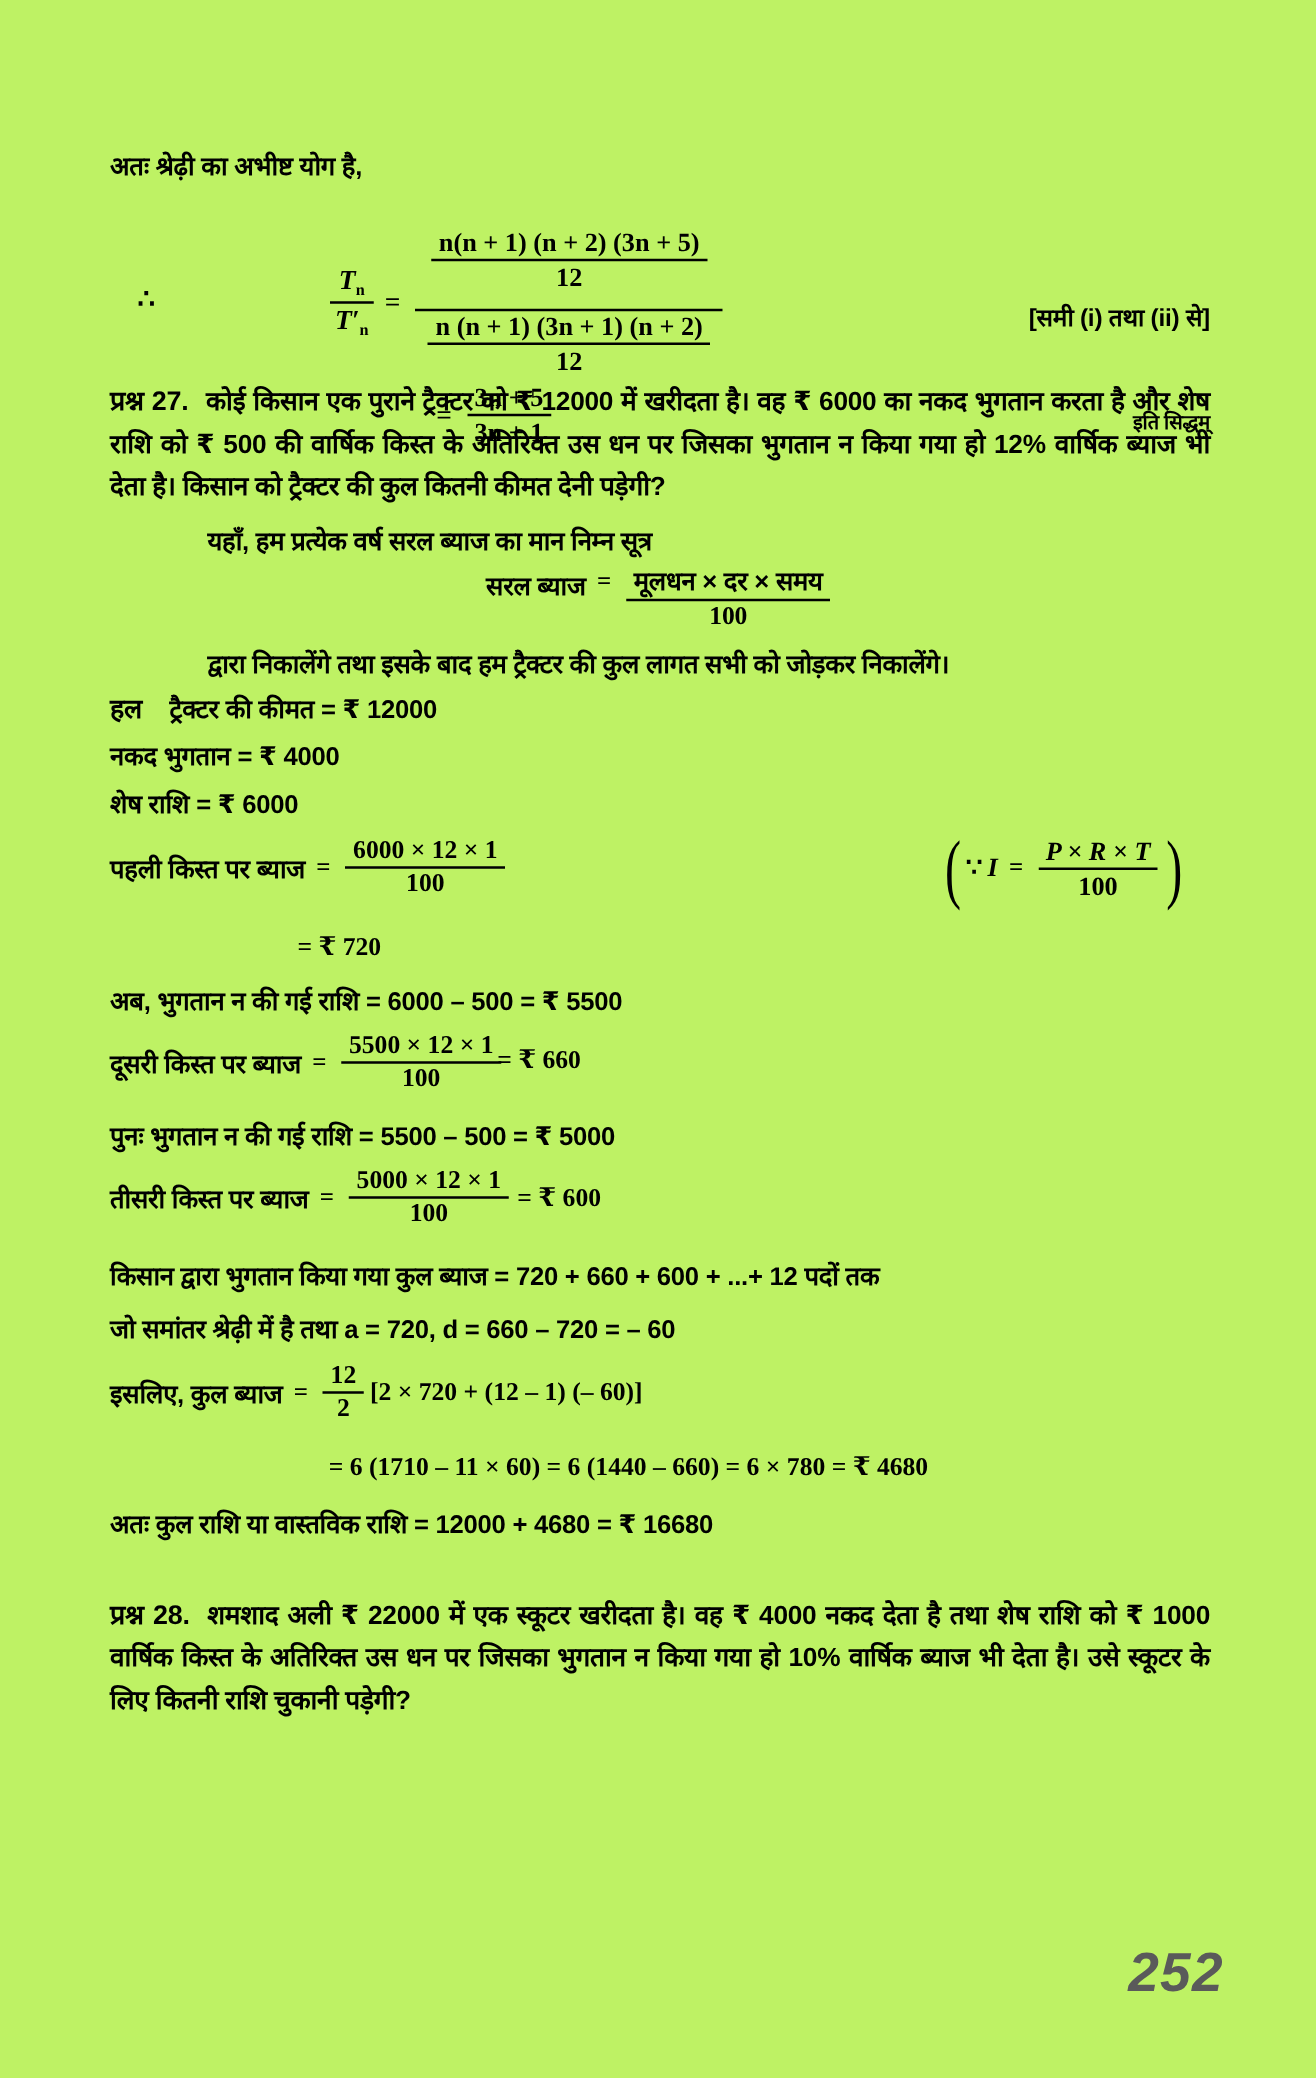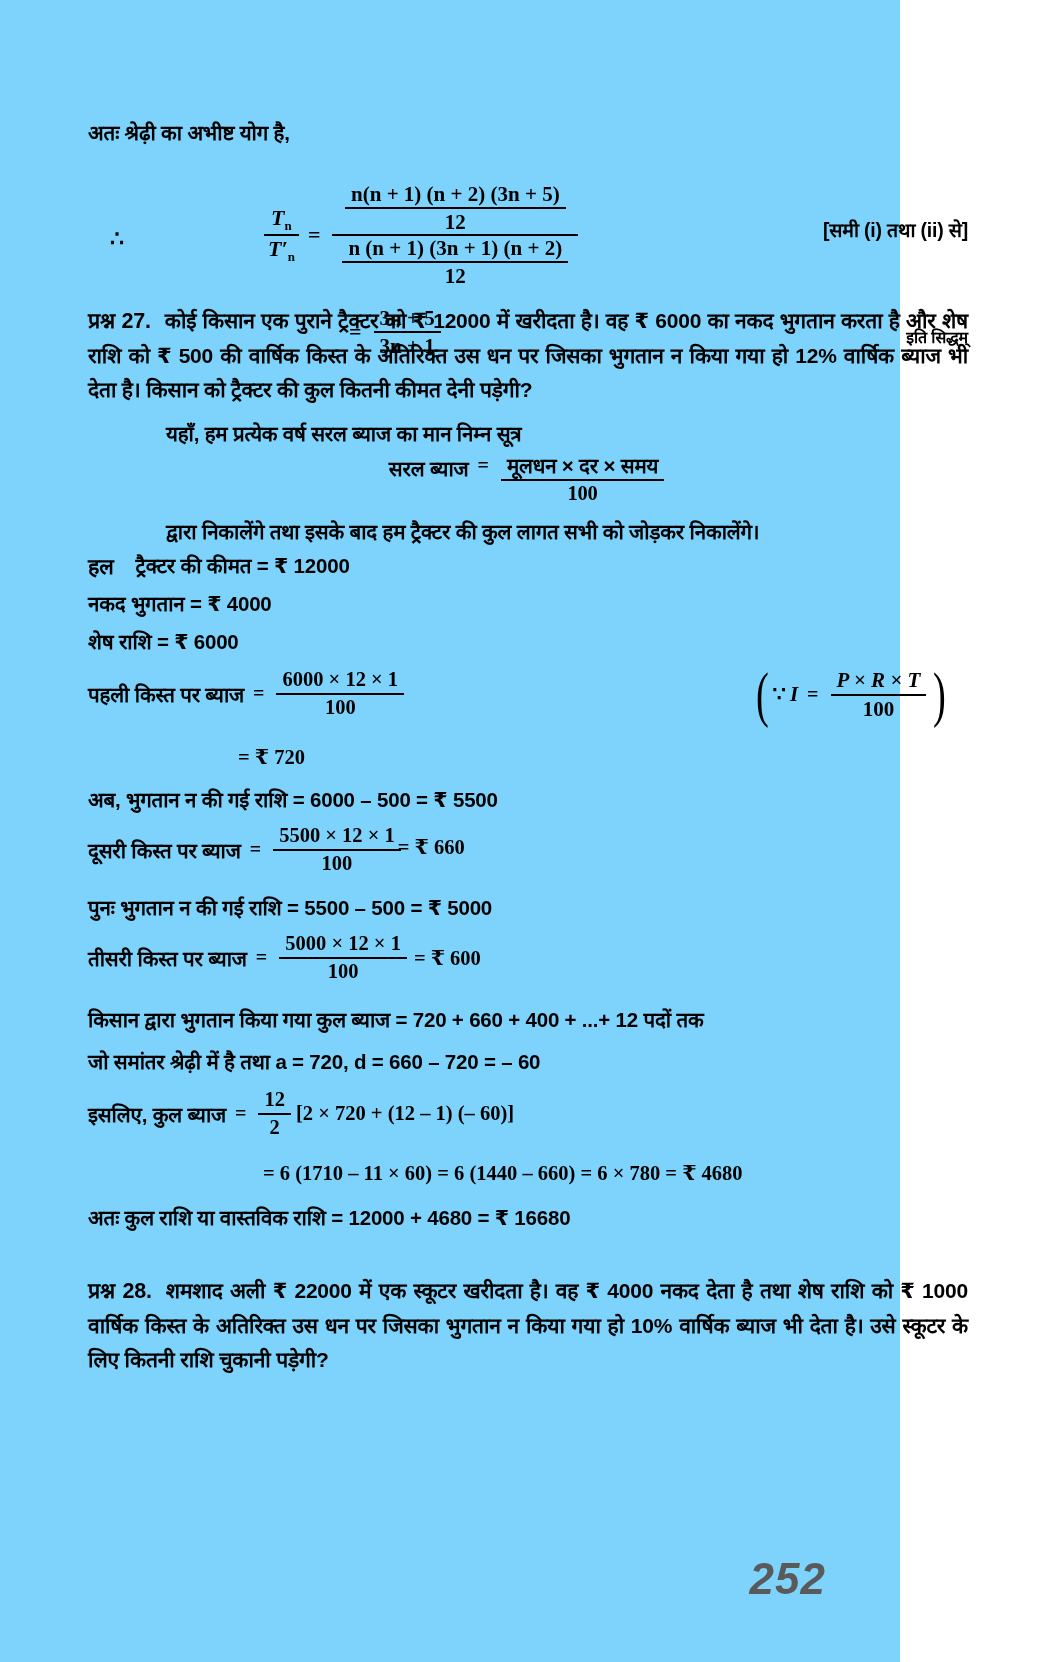--- a/index.html
+++ b/index.html
@@ -11,23 +11,23 @@
     width: 1053px;
     height: 1662px;
     position: relative;
     font-family: "Liberation Sans", "DejaVu Sans", sans-serif;
     color: #000000;
     overflow: hidden;
   }
   .page {
     position: absolute;
     left: 0; top: 0;
-    width: 900px;
+    width: 1053px;
     height: 1662px;
-    background: #7dd3fc;
+    background: #bef264;
   }
   .content {
     position: absolute;
     left: 88px;
     top: 118px;
     width: 880px;
   }
 
   
   .hi {
@@ -64,21 +64,21 @@
   .frac > .den {
     display: block;
     padding: 1px 6px 0 6px;
     white-space: nowrap;
   }
   .frac.nobar > .num { border-bottom: none; }
 
   
   .bigfrac > .num,
   .bigfrac > .den { padding: 0 10px; }
-  .bigfrac > .num { border-bottom: 2.6px solid #000; padding-bottom: 0; }
+  .bigfrac > .num { border-bottom: 2.6px solid #000; padding-bottom: 13px; }
 
   
   .top-intro {
     font-size: 20.5px;
     font-weight: 700;
   }
   .therefore-row {
     position: relative;
     margin-top: 2px;
     min-height: 118px;
@@ -104,21 +104,21 @@
     text-align: center;
     line-height: 1.1;
     font-size: 22px;
   }
   .tn-frac .num { display:block; border-bottom: 2.2px solid #000; padding: 0 4px 1px 4px;}
   .tn-frac .den { display:block; padding: 1px 4px 0 4px;}
   .eq-sign { margin: 0 9px; font-size: 22px; font-family: "Liberation Serif", serif; font-weight:700;}
   .note-right {
     position: absolute;
     right: 0;
-    top: 68px;
+    top: 92px;
     font-size: 19.5px;
     font-weight: 700;
   }
   .iti {
     position: absolute;
     right: 0;
     top: 178px;
     font-size: 16px;
     font-weight: 700;
   }
@@ -334,21 +334,21 @@
           <span class="eq-sign" style="font-size:20px">=</span>
           <span class="frac math">
             <span class="num">5000 × 12 × 1</span>
             <span class="den">100</span>
           </span>
           <span class="math" style="margin-left:4px">= ₹ 600</span>
         </div>
       </div>
 
       <div class="sol-line" style="margin-top:14px">
-        <span class="hi">किसान द्वारा भुगतान किया गया कुल ब्याज = 720 + 660 + 400 + ...+ 12 पदों तक</span>
+        <span class="hi">किसान द्वारा भुगतान किया गया कुल ब्याज = 720 + 660 + 600 + ...+ 12 पदों तक</span>
       </div>
 
       <div class="sol-line" style="margin-top:12px">
         <span class="hi">जो समांतर श्रेढ़ी में है तथा a = 720, d = 660 – 720 = – 60</span>
       </div>
 
       <div class="rel" style="margin-top:12px; min-height:60px">
         <div class="sol-line">
           <span class="hi">इसलिए, कुल ब्याज</span>
           <span class="eq-sign" style="font-size:20px">=</span>

